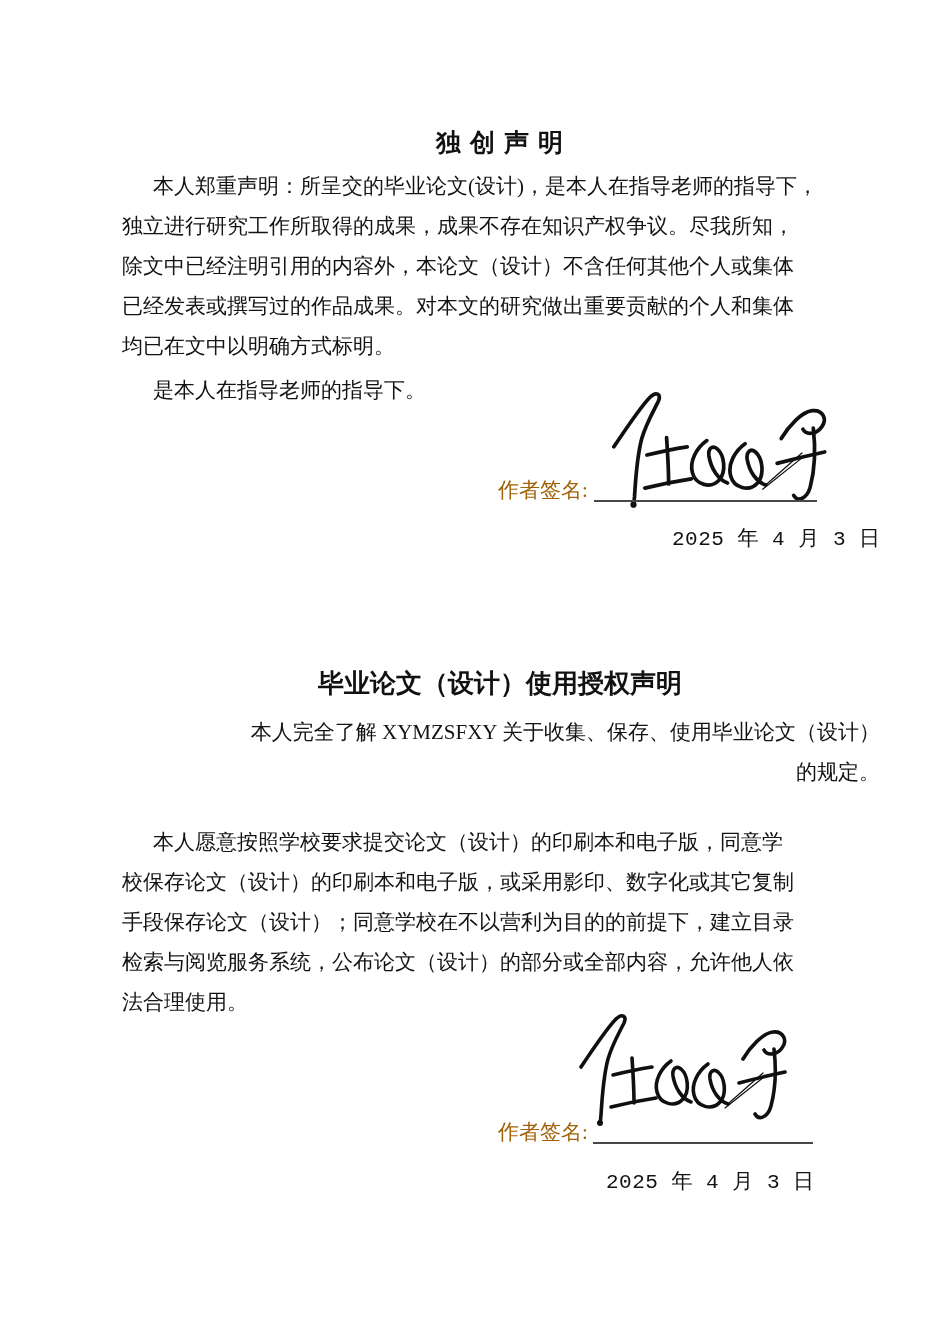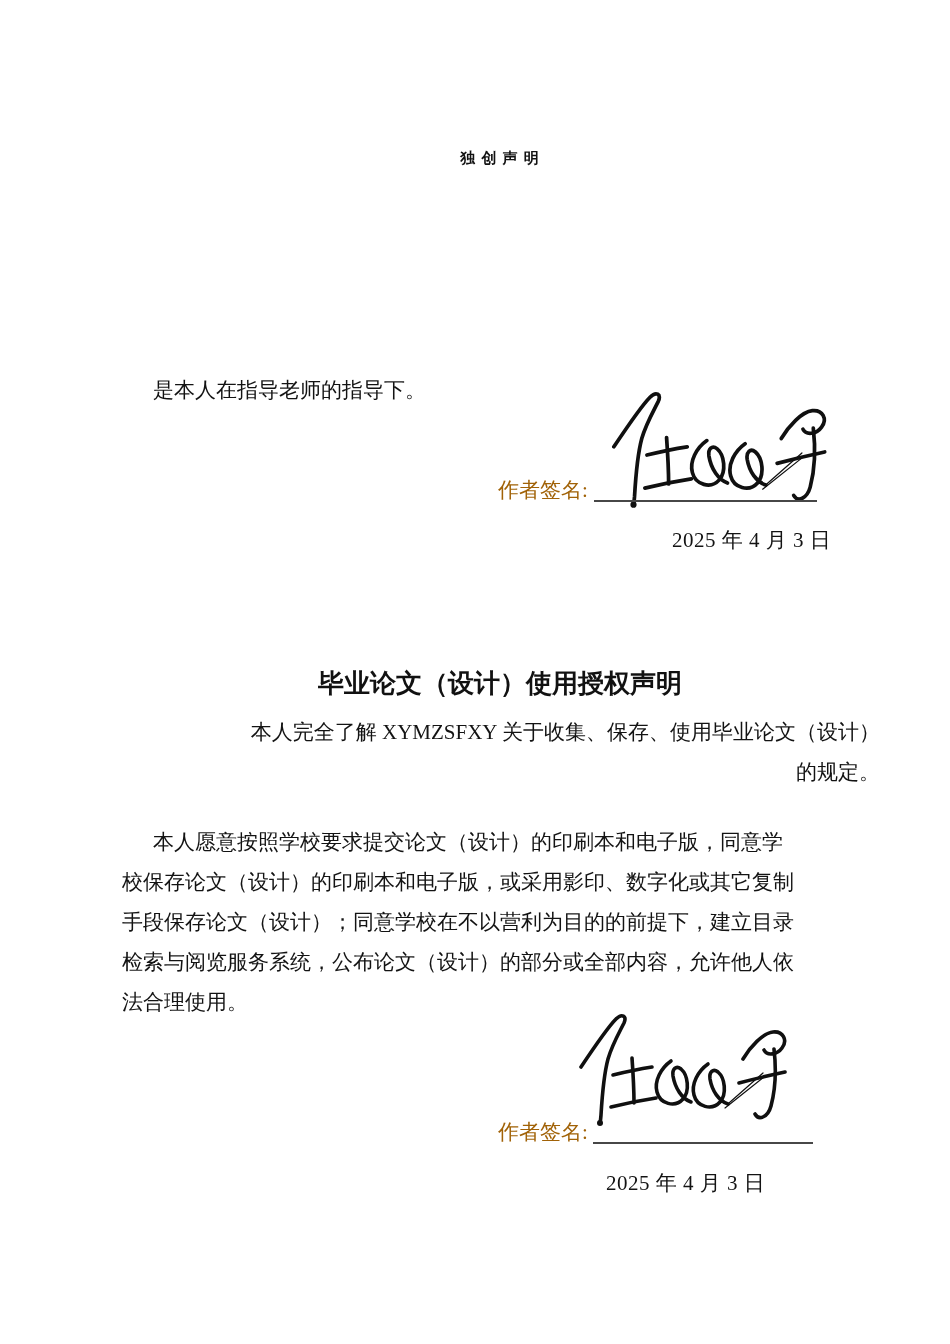--- a/index.html
+++ b/index.html
@@ -14,21 +14,21 @@
   }
   .abs{position:absolute;}
   .title{
     left:122px;
     width:756px;
     text-align:center;
     font-family:"Liberation Sans","DejaVu Sans",sans-serif;
     font-weight:bold;
     color:#111;
   }
-  .title-1{top:126px;font-size:15px;line-height:32px;letter-spacing:1px;margin-top:16px;}
+  .title-1{top:126px;font-size:25px;line-height:32px;letter-spacing:1px;}
   .title-2{top:666px;font-size:26px;line-height:34px;}
   .para{
     left:122px;
     width:758px;
     font-size:21px;
     line-height:40px;
     white-space:pre-line;
     text-indent:31px;
     color:#131313;
   }
@@ -48,33 +48,39 @@
     height:2px;
     background:#474747;
   }
   .sig-line-1{left:594px;top:500px;width:223px;}
   .sig-line-2{left:593px;top:1142px;width:220px;}
   .date{
     font-size:21px;
     line-height:40px;
     letter-spacing:0.5px;
     color:#131313;
+    font-family:Liberation Mono, monospace;
   }
   .date-1{left:672px;top:520px;}
   .date-2{left:606px;top:1163px;}
   .sig-svg-1{left:587px;top:391px;}
   .sig-svg-2{left:555px;top:1013px;}
 </style>
 </head>
 <body>
 
 <div class="doc">
 
   <div class="abs title title-1">独 创 声 明</div>
 
+  <div class="abs para p1">本人郑重声明：所呈交的毕业论文(设计)，是本人在指导老师的指导下，
+独立进行研究工作所取得的成果，成果不存在知识产权争议。尽我所知，
+除文中已经注明引用的内容外，本论文（设计）不含任何其他个人或集体
+已经发表或撰写过的作品成果。对本文的研究做出重要贡献的个人和集体
+均已在文中以明确方式标明。</div>
 
   <div class="abs para p2">是本人在指导老师的指导下。</div>
 
   <svg class="abs sig-svg-1" width="248" height="124" viewBox="0 0 240 120" preserveAspectRatio="none" fill="none" stroke="#101010" stroke-width="3.6" stroke-linecap="round" stroke-linejoin="round">
     <path d="M26 54 C38 36 54 13 61 6 C67 0 72 3 69 10 C64 20 57 32 53 46 C49 61 47 85 46 102 C45.5 108 45 111 45 110"></path>
     <circle cx="45" cy="110" r="3" fill="#101010" stroke="none"></circle>
     <path d="M58 62 C70 59 84 56 97 54"></path>
     <path d="M77 45 C78 59 79 75 79 90"></path>
     <path d="M56 94 C72 90 88 87 101 85"></path>
     <path d="M116 48 C106 55 99 68 102 79 C105 91 120 95 128 86 C135 78 133 62 126 56 C121 52 117 56 118 63 C120 75 127 86 136 89"></path>

